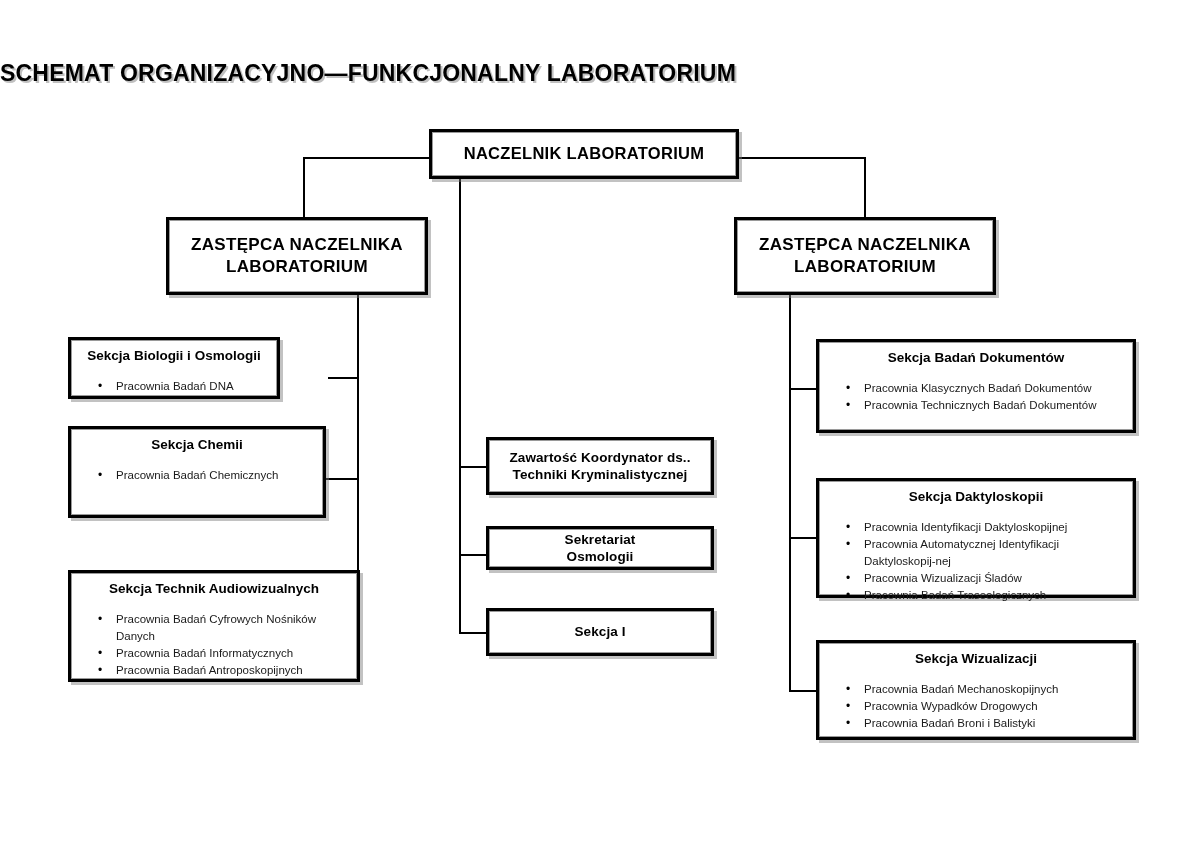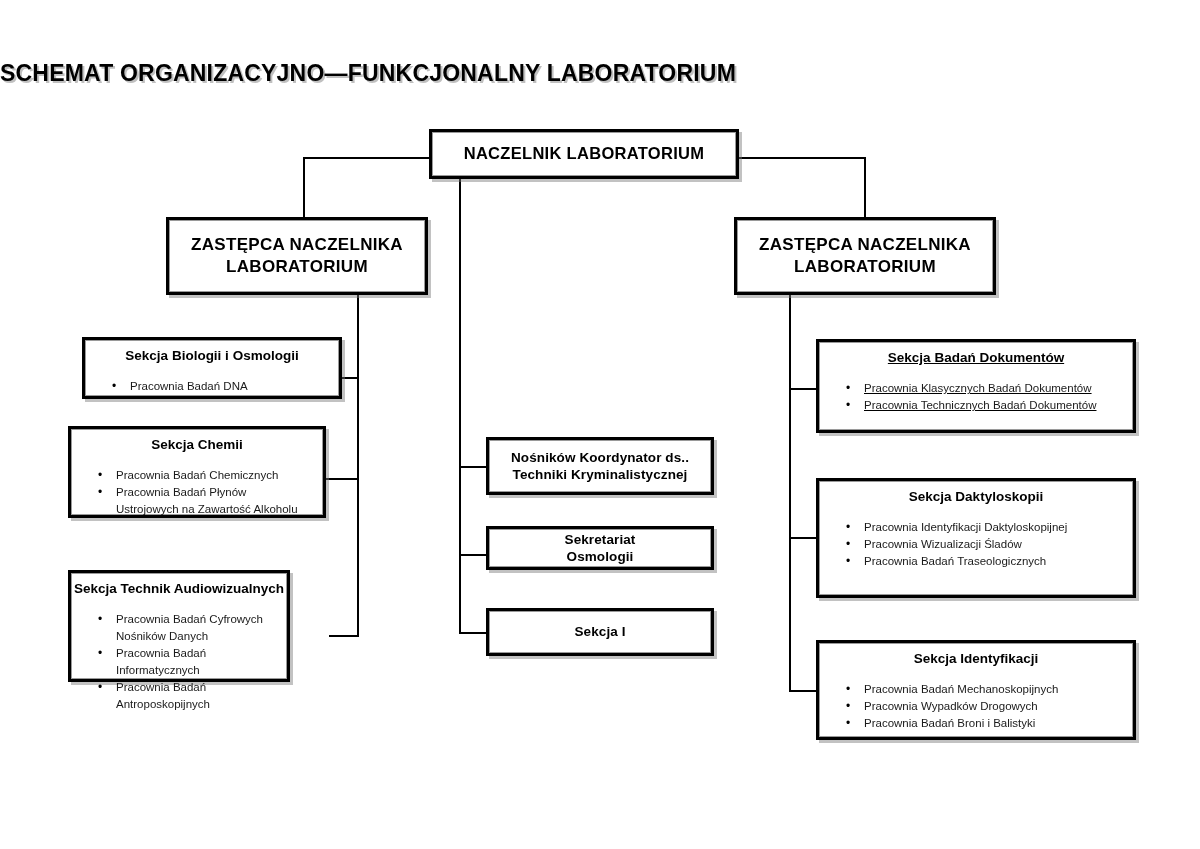--- a/index.html
+++ b/index.html
@@ -145,94 +145,94 @@
     </div>
   </div>
 
   <div class="box level-2" style="left:734px; top:217px; width:262px; height:78px;">
     <div class="inner">
       <div class="box-title">ZASTĘPCA NACZELNIKA</div>
       <div class="box-title">LABORATORIUM</div>
     </div>
   </div>
 
-  <div class="box section tight" style="left:82px; top:337px; width:260px; height:62px;">
+  <div class="box section tight" style="left:68px; top:337px; width:212px; height:62px;">
     <div class="inner">
       <div class="box-title">Sekcja Biologii i Osmologii</div>
       <ul class="items">
         <li>Pracownia Badań DNA</li>
       </ul>
     </div>
   </div>
 
   <div class="box section tight" style="left:68px; top:426px; width:258px; height:92px;">
     <div class="inner">
       <div class="box-title">Sekcja Chemii</div>
       <ul class="items">
         <li>Pracownia Badań Chemicznych</li>
-        <li>Pracownia Badań Płynów Ustrojowych na Zawartość Alkoholu</li>
-      </ul>
-    </div>
-  </div>
-
-  <div class="box section tight" style="left:68px; top:570px; width:222px; height:112px;">
+      </ul>
+    </div>
+  </div>
+
+  <div class="box section tight" style="left:68px; top:570px; width:292px; height:112px;">
     <div class="inner">
       <div class="box-title">Sekcja Technik Audiowizualnych</div>
       <ul class="items">
         <li>Pracownia Badań Cyfrowych Nośników Danych</li>
         <li>Pracownia Badań Informatycznych</li>
         <li>Pracownia Badań Antroposkopijnych</li>
       </ul>
     </div>
   </div>
 
   <div class="box level-center" style="left:486px; top:437px; width:228px; height:58px;">
     <div class="inner">
-      <div class="box-title">Nośników Koordynator ds..</div>
+      <div class="box-title">Zawartość Koordynator ds..</div>
       <div class="box-title">Techniki Kryminalistycznej</div>
     </div>
   </div>
 
   <div class="box level-center" style="left:486px; top:526px; width:228px; height:44px;">
     <div class="inner">
       <div class="box-title">Sekretariat</div>
       <div class="box-title">Osmologii</div>
     </div>
   </div>
 
   <div class="box level-center" style="left:486px; top:608px; width:228px; height:48px;">
     <div class="inner">
       <div class="box-title">Sekcja I</div>
     </div>
   </div>
 
-  <div class="box section tight" style="left:816px; top:339px; width:320px; height:94px;text-decoration:underline;">
+  <div class="box section tight" style="left:816px; top:339px; width:320px; height:94px;">
     <div class="inner">
       <div class="box-title">Sekcja Badań Dokumentów</div>
       <ul class="items">
         <li>Pracownia Klasycznych Badań Dokumentów</li>
         <li>Pracownia Technicznych Badań Dokumentów</li>
       </ul>
     </div>
   </div>
 
   <div class="box section tight" style="left:816px; top:478px; width:320px; height:120px;">
     <div class="inner">
       <div class="box-title">Sekcja Daktyloskopii</div>
       <ul class="items">
         <li>Pracownia Identyfikacji Daktyloskopijnej</li>
+        <li>Pracownia Automatycznej Identyfikacji Daktyloskopij-nej</li>
         <li>Pracownia Wizualizacji Śladów</li>
         <li>Pracownia Badań Traseologicznych</li>
       </ul>
     </div>
   </div>
 
   <div class="box section tight" style="left:816px; top:640px; width:320px; height:100px;">
     <div class="inner">
-      <div class="box-title">Sekcja Identyfikacji</div>
+      <div class="box-title">Sekcja Wizualizacji</div>
       <ul class="items">
         <li>Pracownia Badań Mechanoskopijnych</li>
         <li>Pracownia Wypadków Drogowych</li>
         <li>Pracownia Badań Broni i Balistyki</li>
       </ul>
     </div>
   </div>
 
 </div>
 

